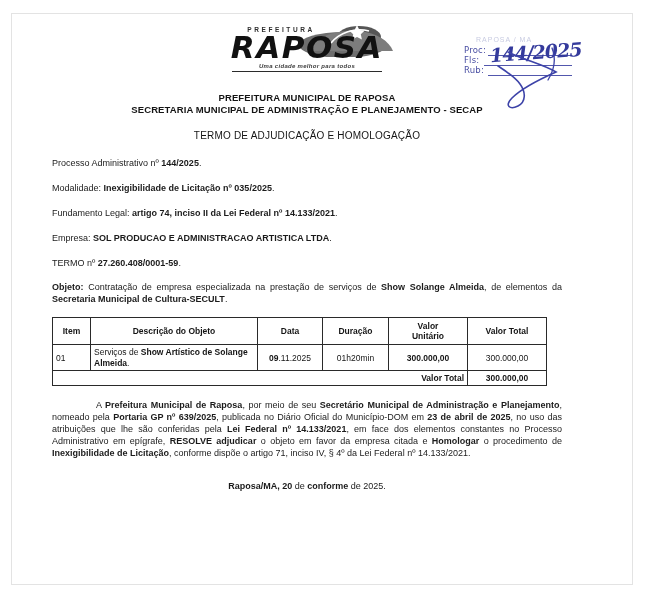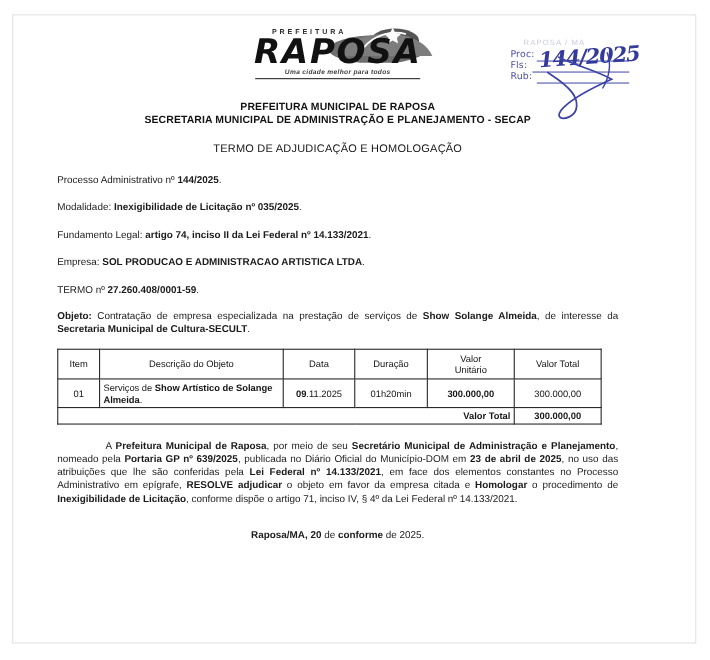--- a/index.html
+++ b/index.html
@@ -194,25 +194,25 @@
     color: #151515;
     table-layout: fixed;
   }
   table.tbl td, table.tbl th {
     border: 1px solid #2a2a2a;
     padding: 2px 3px;
     vertical-align: middle;
   }
   table.tbl th {
     text-align: center;
-    font-weight: normal;
+    font-weight: bold;
     line-height: 10px;
     height: 22px;
   }
-  .c-item { width: 31px; text-align: center; }
+  .c-item { width: 31px; text-align: left; }
   .c-desc { width: 160px; }
   .c-data { width: 58px; text-align: center; }
   .c-dur  { width: 59px; text-align: center; }
   .c-vu   { width: 72px; text-align: center; }
   .c-vt   { width: 72px; text-align: center; }
 
   .row-desc { line-height: 10.5px; padding-left: 5px; }
   .row-desc b { font-weight: bold; }
   .cell-c { text-align: center; }
   .cell-b { font-weight: bold; }
@@ -322,21 +322,21 @@
       <div class="field">
         <span>Fundamento Legal: </span><b>artigo 74, inciso II da Lei Federal nº 14.133/2021</b><span>.</span>
       </div>
       <div class="field">
         <span>Empresa: </span><b>SOL PRODUCAO E ADMINISTRACAO ARTISTICA LTDA</b><span>.</span>
       </div>
       <div class="field">
         <span>TERMO nº </span><b>27.260.408/0001-59</b><span>.</span>
       </div>
       <div class="field objeto">
-        <b>Objeto:</b><span> Contratação de empresa especializada na prestação de serviços de </span><b>Show Solange Almeida</b><span>, de interesse da </span><b>Secretaria Municipal de Cultura-SECULT</b><span>.</span>
+        <b>Objeto:</b><span> Contratação de empresa especializada na prestação de serviços de </span><b>Show Solange Almeida</b><span>, de elementos da </span><b>Secretaria Municipal de Cultura-SECULT</b><span>.</span>
       </div>
     </div>
 
     <table class="tbl">
       <thead>
         <tr>
           <th class="c-item">Item</th>
           <th class="c-desc">Descrição do Objeto</th>
           <th class="c-data">Data</th>
           <th class="c-dur">Duração</th>

